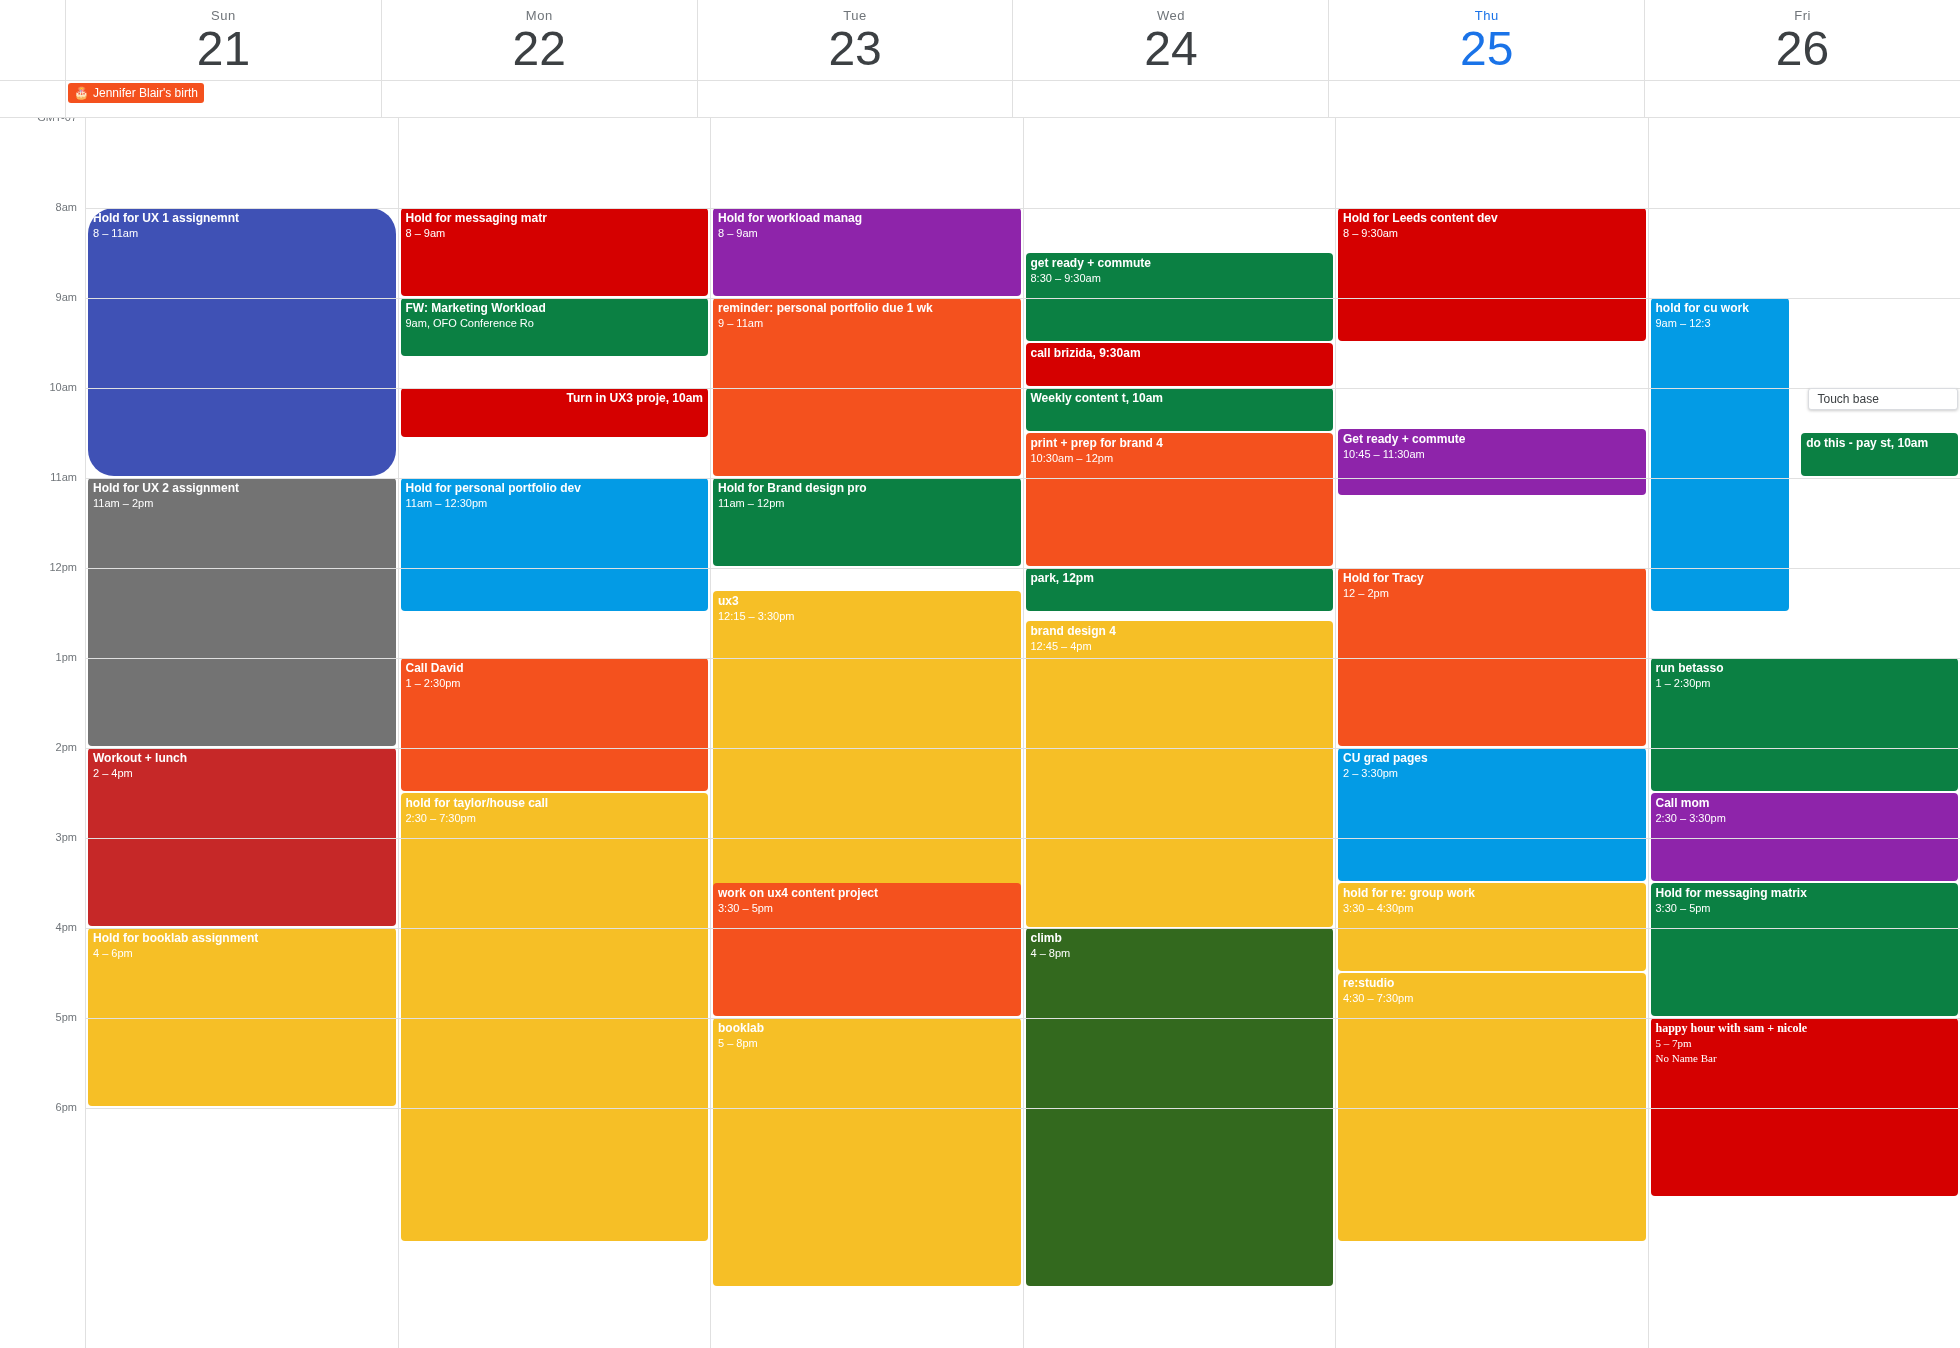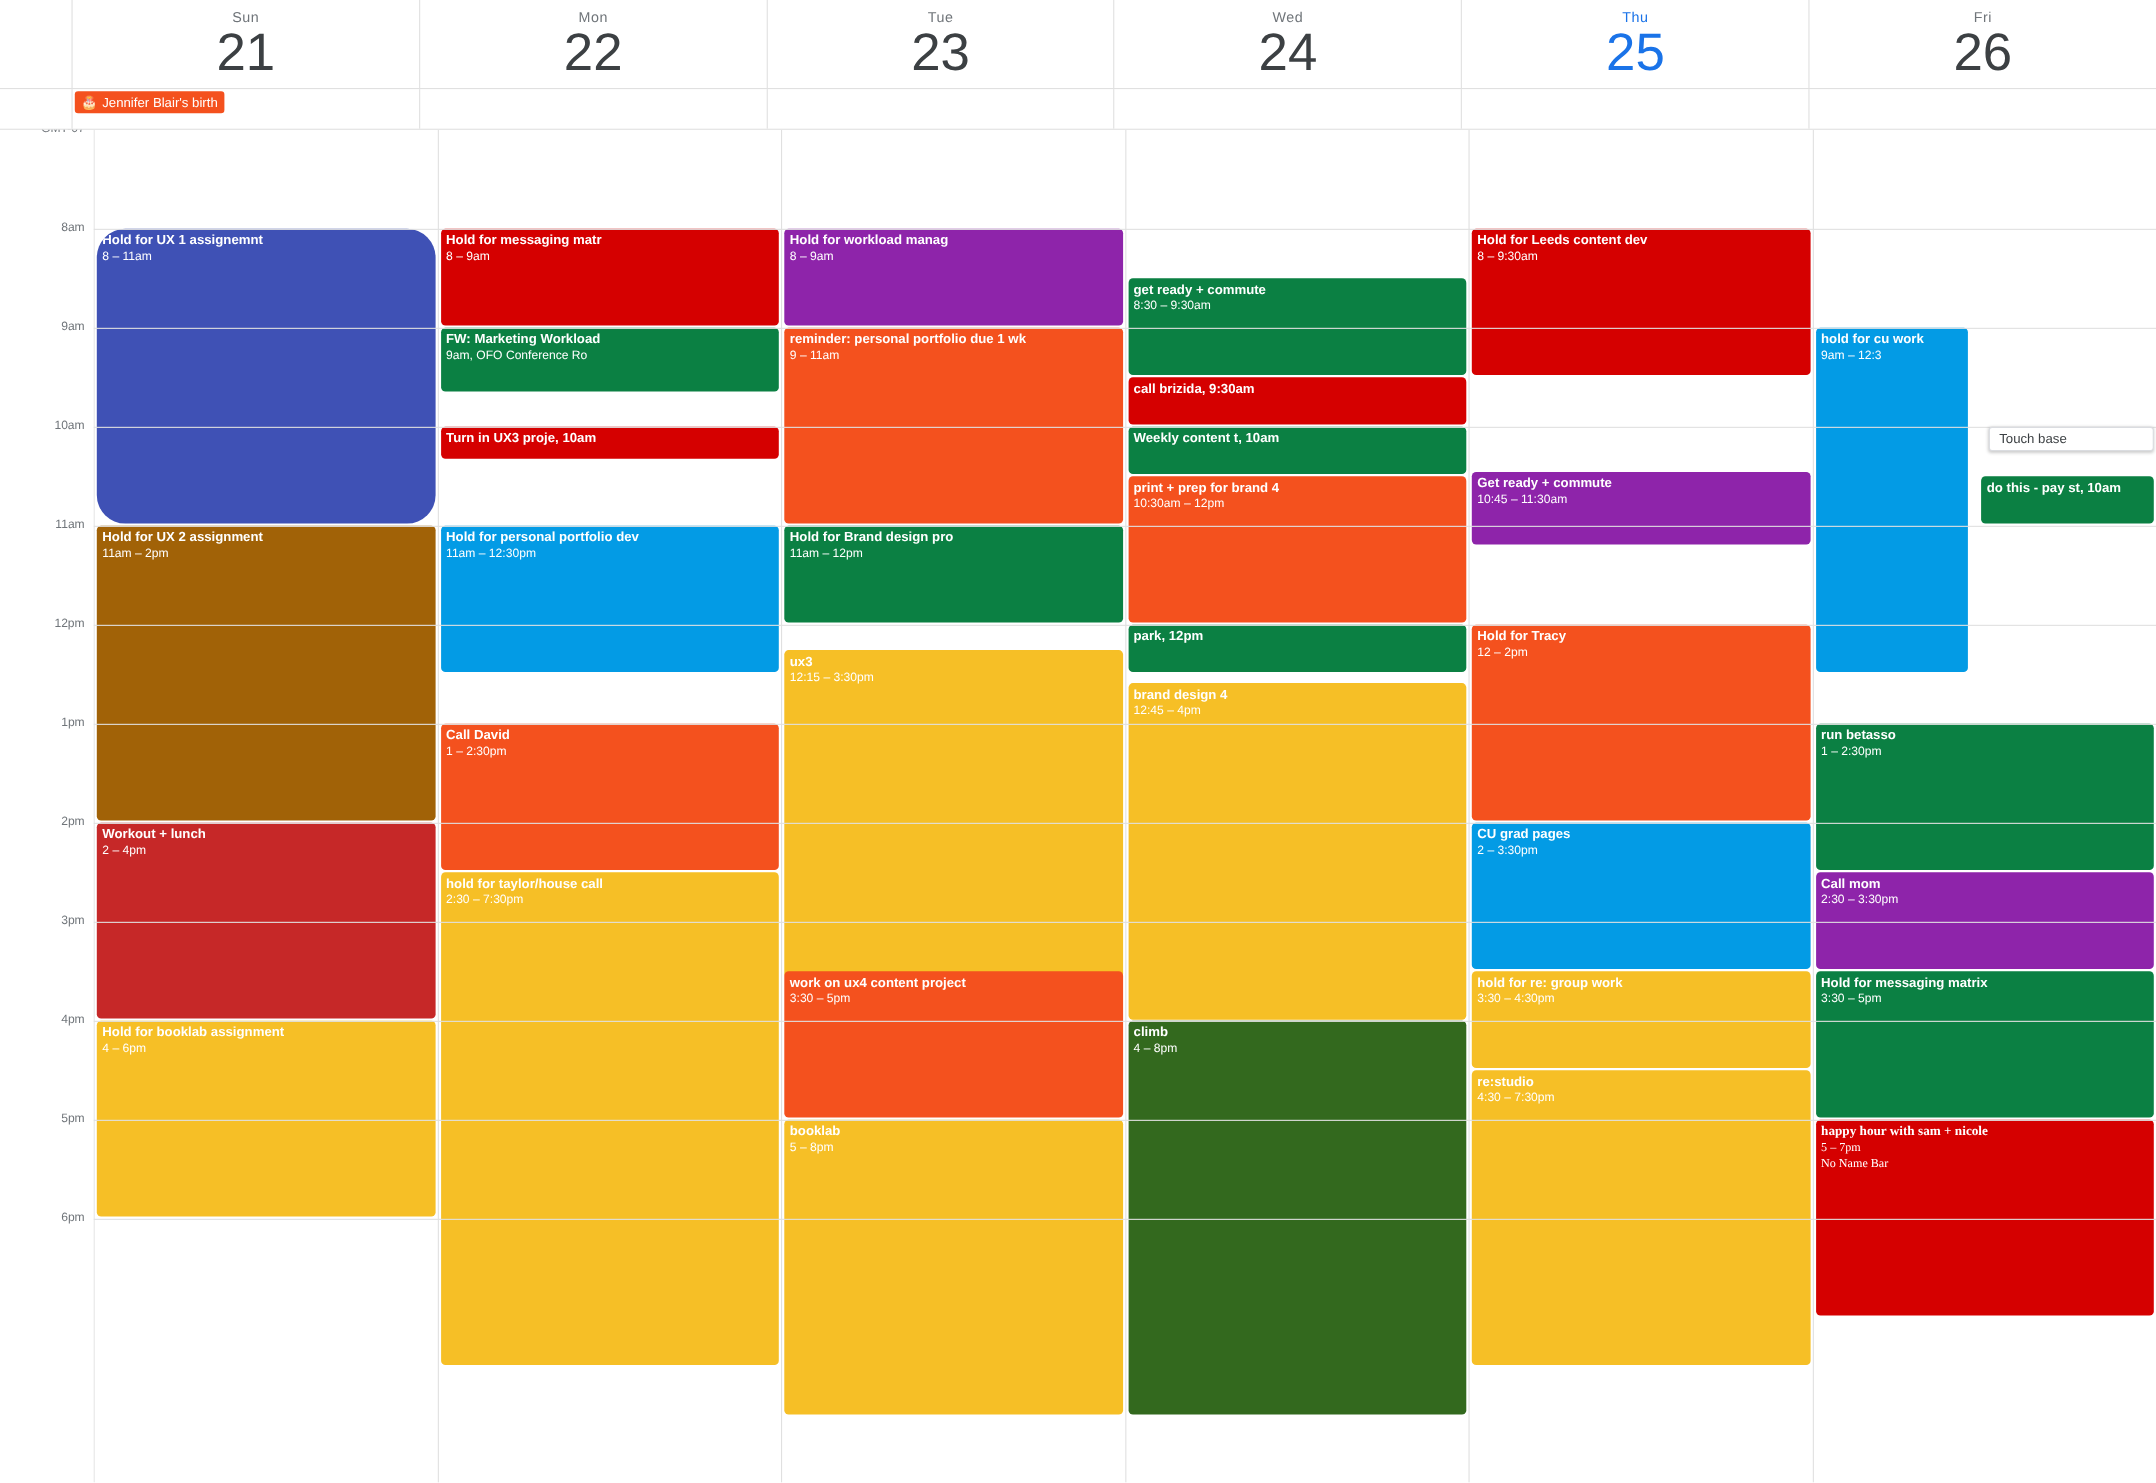--- a/index.html
+++ b/index.html
@@ -244,21 +244,21 @@
         <div class="hour-line" style="top:990px;"></div>
       </div>
 
       <div class="day-column">
 
         <div class="event" style="background:#3f51b5;top:90px;left:2px;right:2px;height:268px;border-radius:26px;">
           <div class="event-title">Hold for UX 1 assignemnt</div>
           <div class="event-time">8 – 11am</div>
         </div>
 
-        <div class="event" style="background:#a16207;top:360px;left:2px;right:2px;height:268px;">
+        <div class="event" style="background:#737373;top:360px;left:2px;right:2px;height:268px;">
           <div class="event-title">Hold for UX 2 assignment</div>
           <div class="event-time">11am – 2pm</div>
         </div>
 
         <div class="event" style="background:#c62828;top:630px;left:2px;right:2px;height:178px;">
           <div class="event-title">Workout + lunch</div>
           <div class="event-time">2 – 4pm</div>
         </div>
 
         <div class="event" style="background:#f6bf26;top:810px;left:2px;right:2px;height:178px;">
@@ -272,21 +272,21 @@
         <div class="event" style="background:#d50000;top:90px;left:2px;right:2px;height:88px;">
           <div class="event-title">Hold for messaging matr</div>
           <div class="event-time">8 – 9am</div>
         </div>
 
         <div class="event" style="background:#0b8043;top:180px;left:2px;right:2px;height:58px;">
           <div class="event-title">FW: Marketing Workload</div>
           <div class="event-time">9am, OFO Conference Ro</div>
         </div>
 
-        <div class="event" style="background:#d50000;top:270px;left:2px;right:2px;height:29px;">
+        <div class="event" style="background:#d50000;top:270px;left:2px;right:2px;height:49px;text-align:right;">
           <div class="event-title">Turn in UX3 proje, 10am</div>
         </div>
 
         <div class="event" style="background:#039be5;top:360px;left:2px;right:2px;height=133px;height:133px;">
           <div class="event-title">Hold for personal portfolio dev</div>
           <div class="event-time">11am – 12:30pm</div>
         </div>
 
         <div class="event" style="background:#f4511e;top:540px;left:2px;right:2px;height:133px;">
           <div class="event-title">Call David</div>

